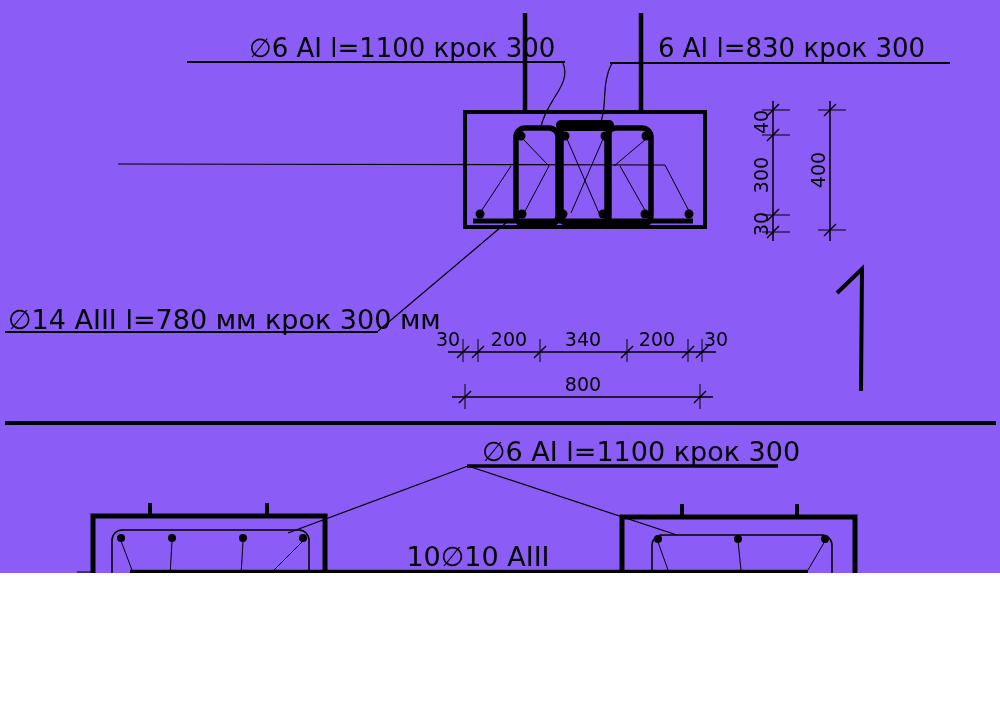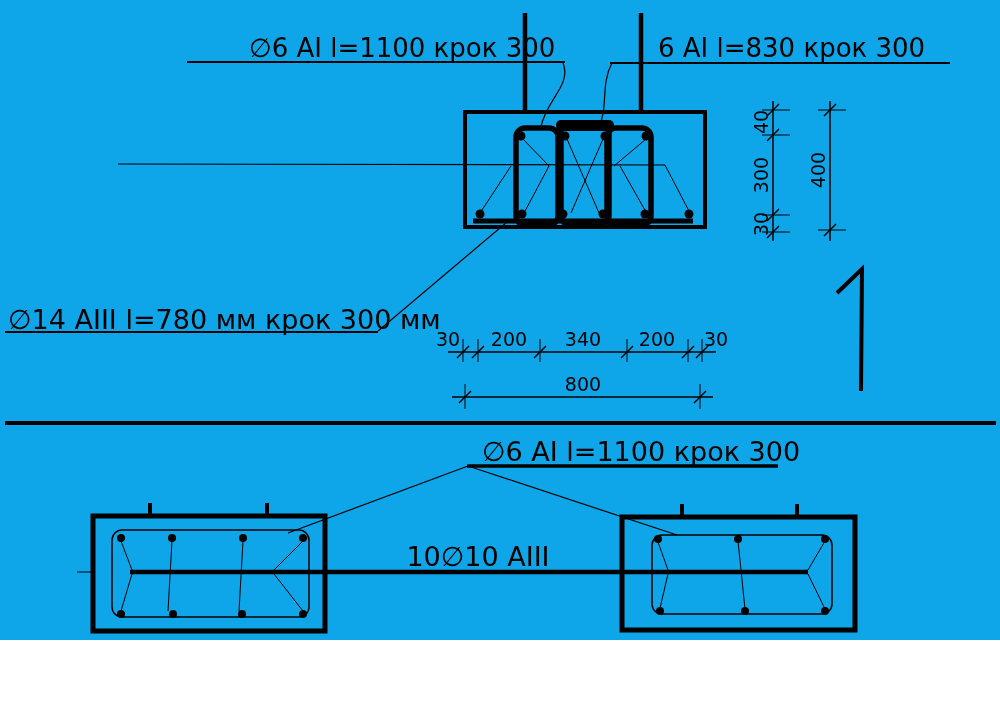--- a/index.html
+++ b/index.html
@@ -1,19 +1,19 @@
 <!DOCTYPE html>
 <html><head>
 <meta charset="utf-8">
 <style>
   html,body{margin:0;padding:0;background:#ffffff;}
   .sheet{
     position:relative;
-    width:1000px;height:640px;
-    background:#0ea5e9;
+    width:1000px;height:573px;
+    background:#8b5cf6;
     font-family:"DejaVu Sans", sans-serif;
     overflow:hidden;
   }
   svg{display:block;}
   svg text{
     fill:#000000;
     font-family:"DejaVu Sans", sans-serif;
   }
   .lbl{font-size:26px;}
   .lbl-big{font-size:27px;}

